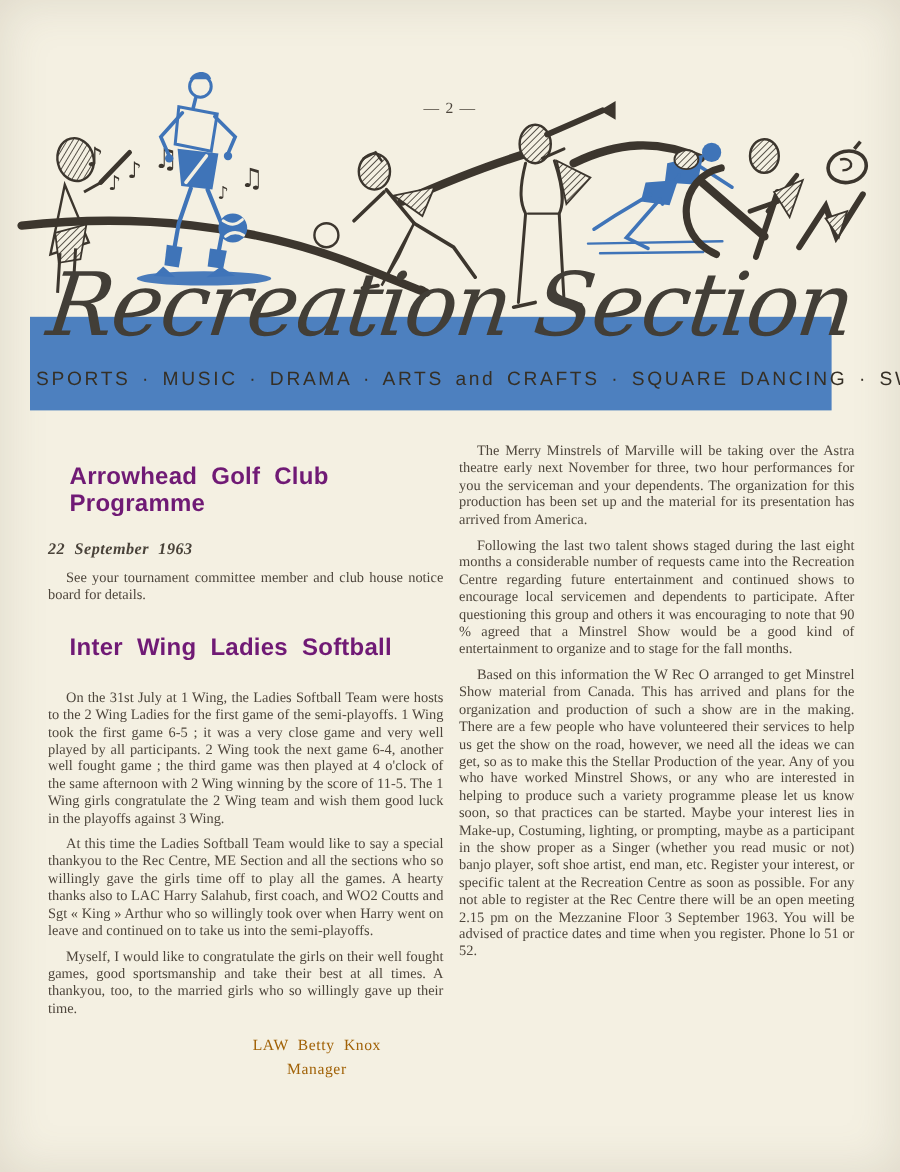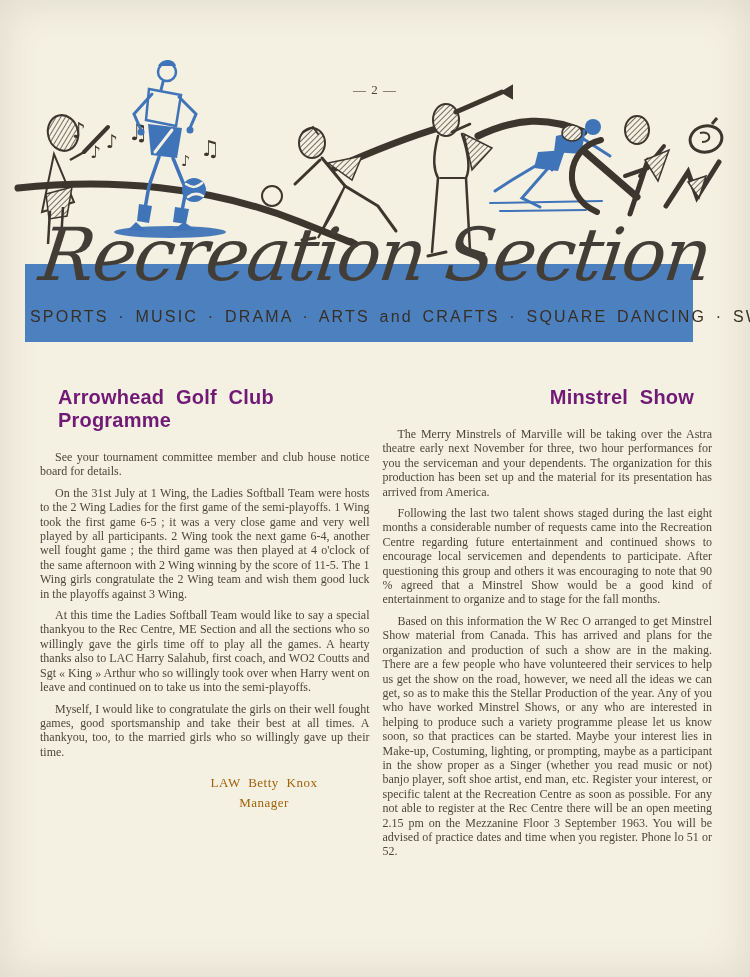--- a/index.html
+++ b/index.html
@@ -215,33 +215,34 @@
   <div class="banner"></div>
 
   <div class="script-title">Recreation Section</div>
 
   <div class="banner-subtitle">SPORTS · MUSIC · DRAMA · ARTS and CRAFTS · SQUARE DANCING · SWIMMING ·</div>
 
   <div class="columns">
 
     <div class="col">
       <h2>Arrowhead Golf Club Programme</h2>
+      <div class="article-date">22 September 1963</div>
       <p class="body-par">See your tournament committee member and club house notice board for details.</p>
 
+      <h2 class="second-heading">Inter Wing Ladies Softball</h2>
       <p class="body-par">On the 31st July at 1 Wing, the Ladies Softball Team were hosts to the 2 Wing Ladies for the first game of the semi-playoffs. 1 Wing took the first game 6-5 ; it was a very close game and very well played by all participants. 2 Wing took the next game 6-4, another well fought game ; the third game was then played at 4 o'clock of the same afternoon with 2 Wing winning by the score of 11-5. The 1 Wing girls congratulate the 2 Wing team and wish them good luck in the playoffs against 3 Wing.</p>
       <p class="body-par par-gap">At this time the Ladies Softball Team would like to say a special thankyou to the Rec Centre, ME Section and all the sections who so willingly gave the girls time off to play all the games. A hearty thanks also to LAC Harry Salahub, first coach, and WO2 Coutts and Sgt « King » Arthur who so willingly took over when Harry went on leave and continued on to take us into the semi-playoffs.</p>
       <p class="body-par par-gap">Myself, I would like to congratulate the girls on their well fought games, good sportsmanship and take their best at all times. A thankyou, too, to the married girls who so willingly gave up their time.</p>
 
       <div class="signature">
         <div>LAW Betty Knox</div>
         <div>Manager</div>
       </div>
     </div>
 
     <div class="col">
-      <h2 class="align-right">Minstrel Show</h2>
       <p class="body-par right-first-par">The Merry Minstrels of Marville will be taking over the Astra theatre early next November for three, two hour performances for you the serviceman and your dependents. The organization for this production has been set up and the material for its presentation has arrived from America.</p>
       <p class="body-par par-gap">Following the last two talent shows staged during the last eight months a considerable number of requests came into the Recreation Centre regarding future entertainment and continued shows to encourage local servicemen and dependents to participate. After questioning this group and others it was encouraging to note that 90 % agreed that a Minstrel Show would be a good kind of entertainment to organize and to stage for the fall months.</p>
       <p class="body-par par-gap">Based on this information the W Rec O arranged to get Minstrel Show material from Canada. This has arrived and plans for the organization and production of such a show are in the making. There are a few people who have volunteered their services to help us get the show on the road, however, we need all the ideas we can get, so as to make this the Stellar Production of the year. Any of you who have worked Minstrel Shows, or any who are interested in helping to produce such a variety programme please let us know soon, so that practices can be started. Maybe your interest lies in Make-up, Costuming, lighting, or prompting, maybe as a participant in the show proper as a Singer (whether you read music or not) banjo player, soft shoe artist, end man, etc. Register your interest, or specific talent at the Recreation Centre as soon as possible. For any not able to register at the Rec Centre there will be an open meeting 2.15 pm on the Mezzanine Floor 3 September 1963. You will be advised of practice dates and time when you register. Phone lo 51 or 52.</p>
     </div>
 
   </div>
 </div>
 
 </body></html>

